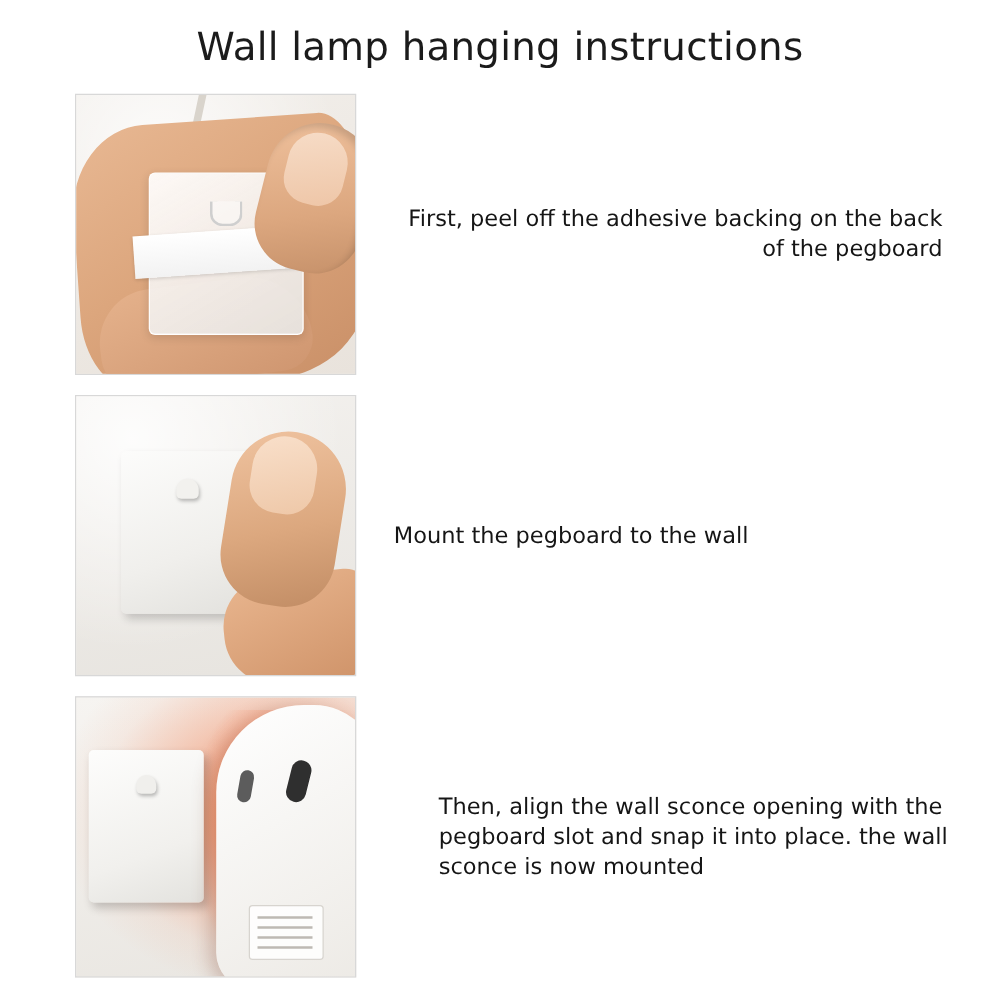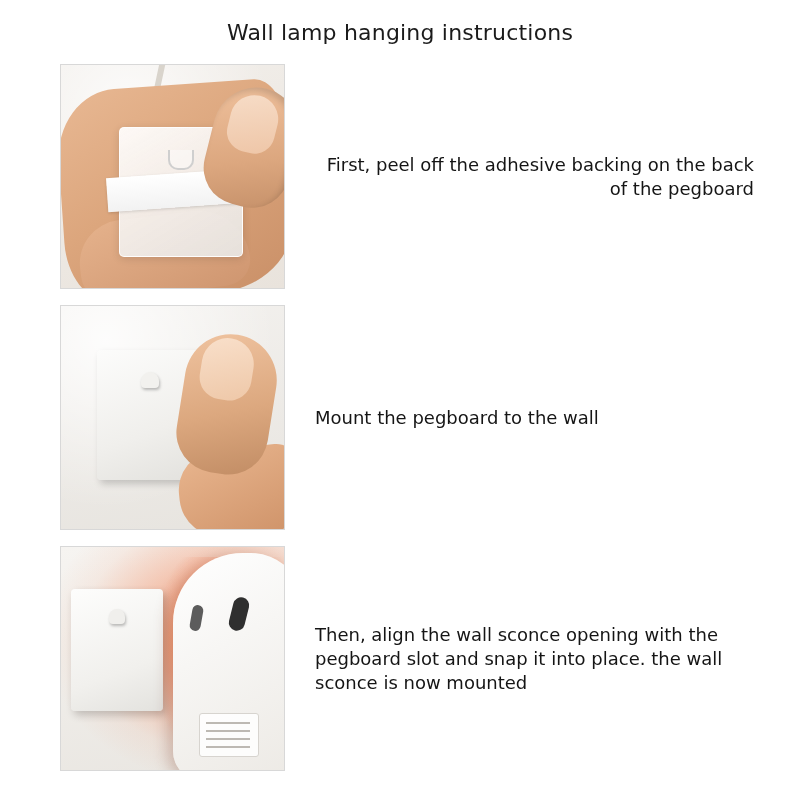--- a/index.html
+++ b/index.html
@@ -14,21 +14,21 @@
     overflow: hidden;
   }
   .page {
     position: relative;
     width: 800px;
     height: 800px;
     box-sizing: border-box;
   }
   .title {
     text-align: center;
-    font-size: 22px;
+    font-size: 31px;
     color: #1b1b1b;
     font-weight: 400;
     letter-spacing: 0.2px;
     padding-top: 20px;
     line-height: 1.2;
   }
 
   .steps {
     margin-top: 18px;
   }
@@ -60,20 +60,21 @@
   }
   .caption.c1 {
     text-align: right;
     padding-right: 18px;
   }
   .caption.c2 {
     text-align: left;
   }
   .caption.c3 {
     text-align: left;
+    margin-left: 36px;
   }
 
   
   .p1 {
     background: linear-gradient(180deg, #f3f0ec 0%, #efeae4 55%, #eae4dd 100%);
   }
   .p1 .bg-wall {
     position: absolute;
     inset: 0;
     background:

